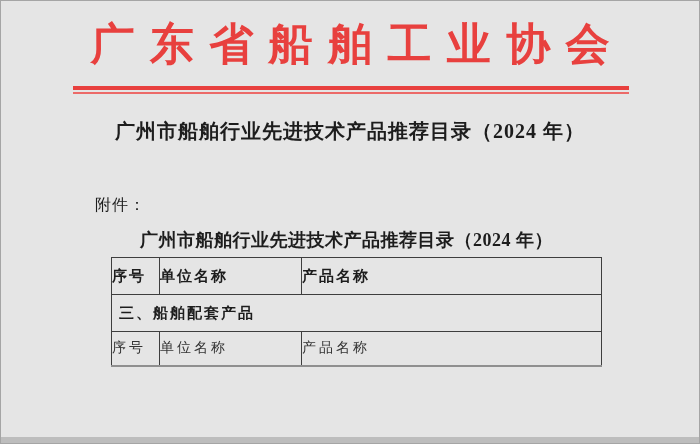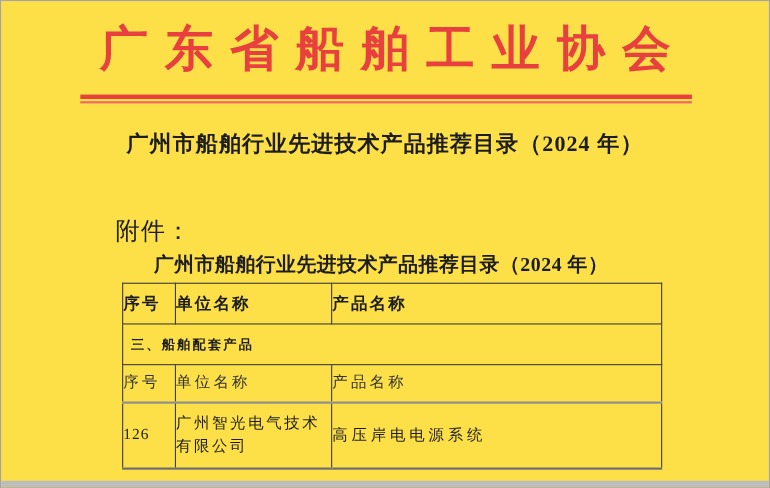--- a/index.html
+++ b/index.html
@@ -1,21 +1,21 @@
 <!DOCTYPE html>
 <html style="--brand-red: #e8403e; --rule-thin-red: #ec6a68; --table-border: #3e3e3e; --bottom-band-gray: #bdbdbd;"><head>
 <meta charset="utf-8">
 <style>
   html, body { margin: 0; padding: 0; background: #ffffff; }
   .page {
     position: relative;
     width: 700px;
     height: 444px;
     box-sizing: border-box;
-    background: #fde047;
+    background: #e5e5e5;
     border: 1px solid #a5a5a5;
     overflow: hidden;
     font-family: "Liberation Serif", "DejaVu Serif", serif;
     color: #1d1d1d;
   }
   .org-title {
     position: absolute;
     top: 14px; left: 0; right: 0;
     text-align: center;
     font-size: 44px;
@@ -41,22 +41,22 @@
     position: absolute;
     top: 113px; left: 0; right: 0;
     text-align: center;
     font-weight: bold;
     font-size: 20px;
     line-height: 34px;
     letter-spacing: 1px;
   }
   .attachment {
     position: absolute;
-    top: 194px; left: 104px;
-    font-size: 22px;
+    top: 194px; left: 94px;
+    font-size: 16px;
     letter-spacing: 1px;
   }
   .caption {
     position: absolute;
     top: 227px; left: 139px;
     font-size: 18px;
     font-weight: bold;
     letter-spacing: 0.5px;
   }
   table.products {
@@ -73,21 +73,21 @@
     padding: 0;
     overflow: hidden;
   }
   tr.head-row { height: 37px; }
   tr.head-row td { font-weight: bold; font-size: 15px; letter-spacing: 2px; }
   tr.section-row { height: 37px; }
   tr.section-row td {
     text-align: left;
     padding-left: 7px;
     font-weight: bold;
-    font-size: 12px;
+    font-size: 15px;
     letter-spacing: 2px;
   }
   tr.subhead-row { height: 34px; }
   tr.subhead-row td {
     font-size: 14px;
     letter-spacing: 3px;
     color: #333333;
     border-bottom: 2px solid #8f8f8f;
   }
   tr.data-row { height: 60px; }
@@ -138,23 +138,18 @@
         <td>产品名称</td>
       </tr>
       <tr class="section-row">
         <td colspan="3">三、船舶配套产品</td>
       </tr>
       <tr class="subhead-row">
         <td>序号</td>
         <td>单位名称</td>
         <td>产品名称</td>
       </tr>
-      <tr class="data-row">
-        <td class="cell-no">126</td>
-        <td class="cell-unit">广州智光电气技术有限公司</td>
-        <td class="cell-product">高压岸电电源系统</td>
-      </tr>
     </tbody>
   </table>
 
   <div class="bottom-band"></div>
 
 </div>
 
 </body></html>

